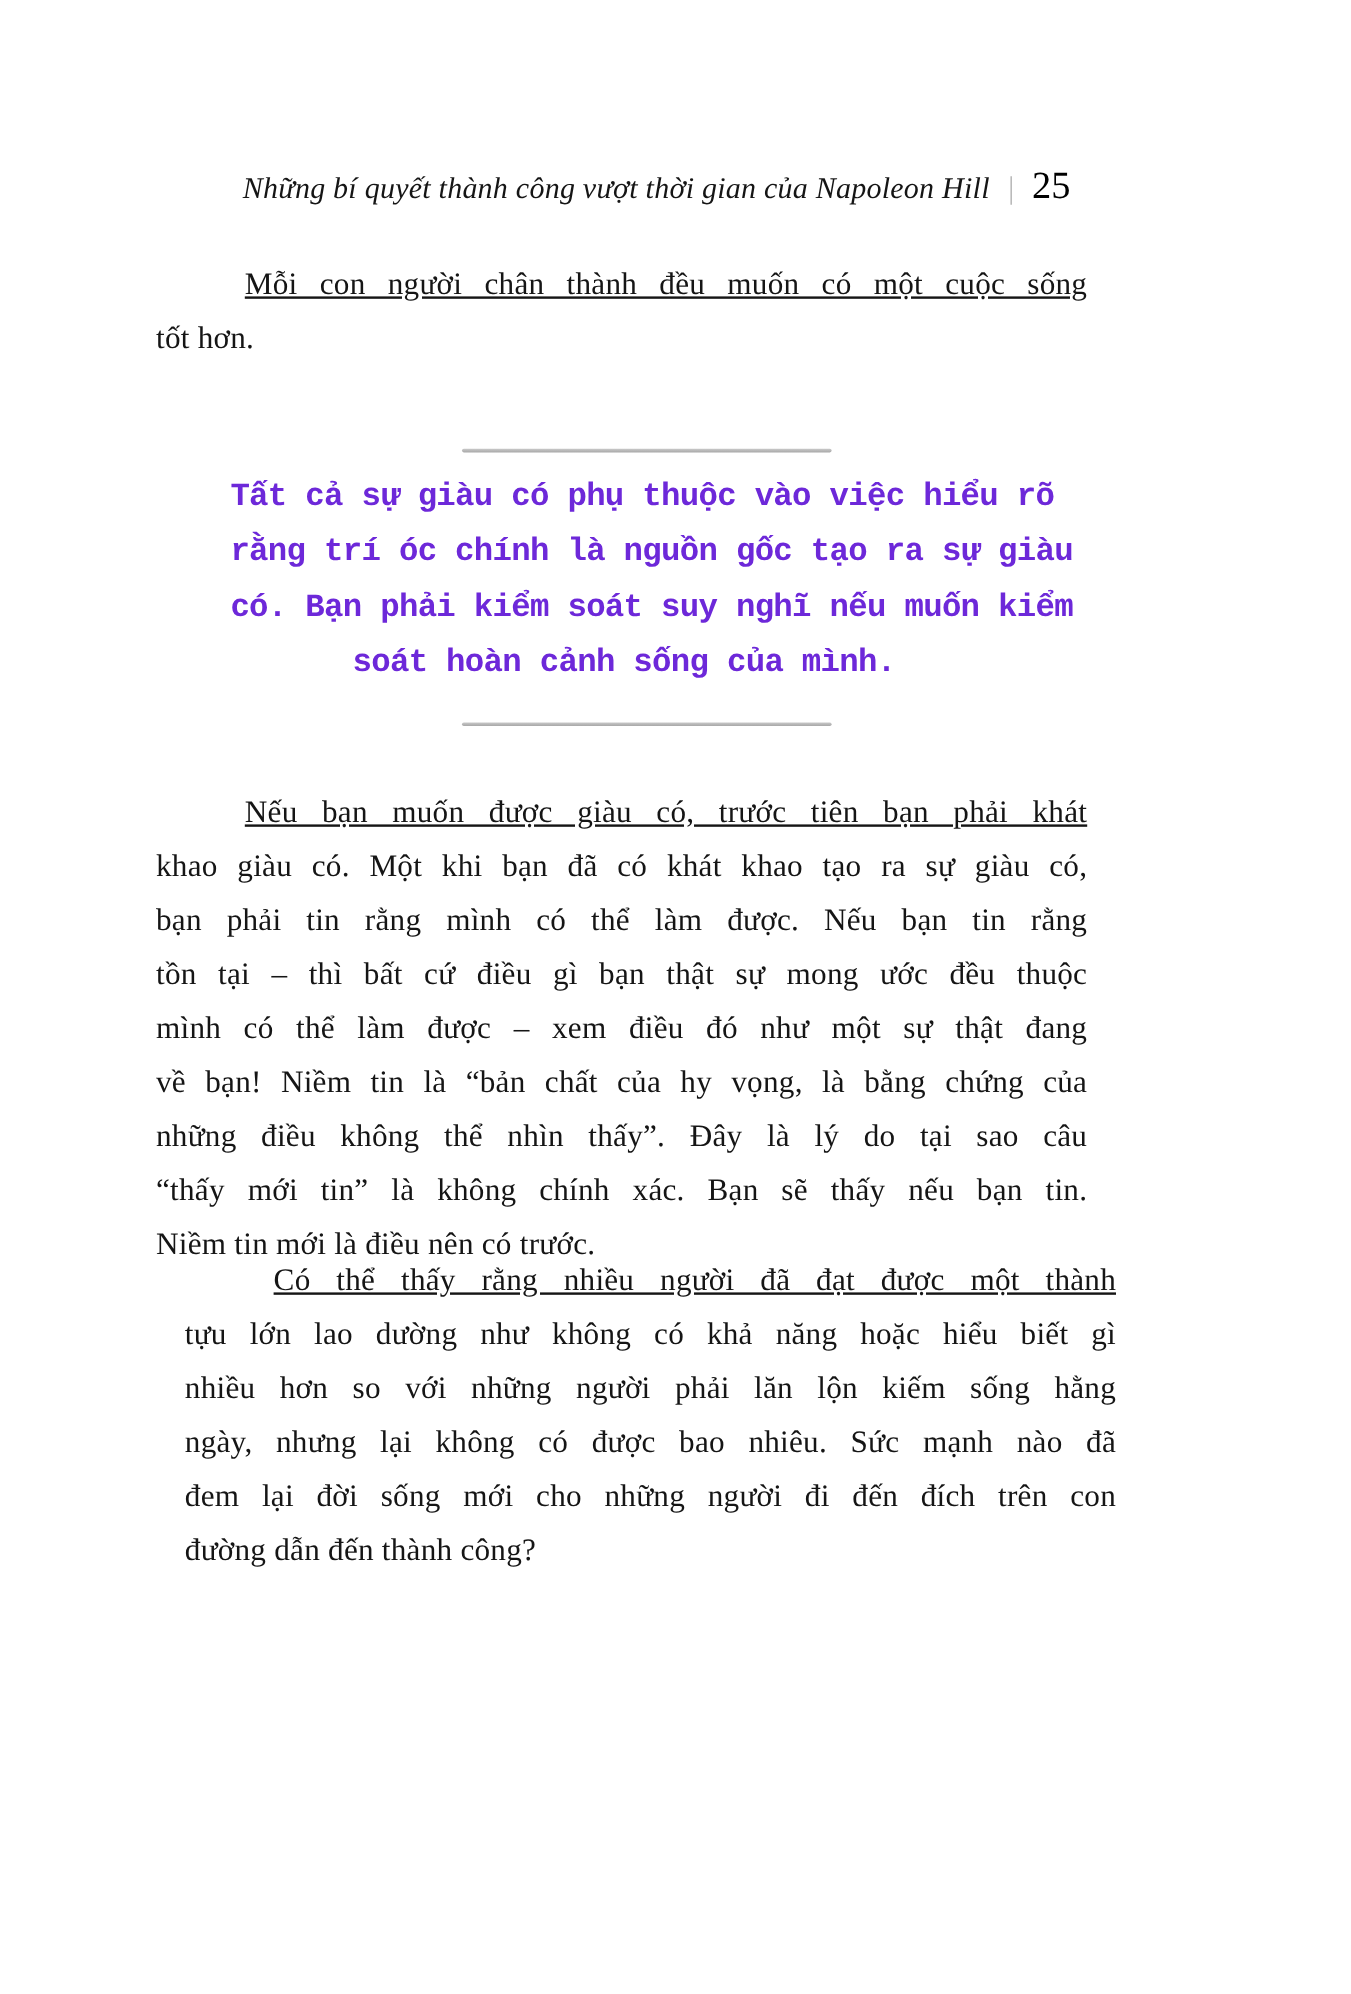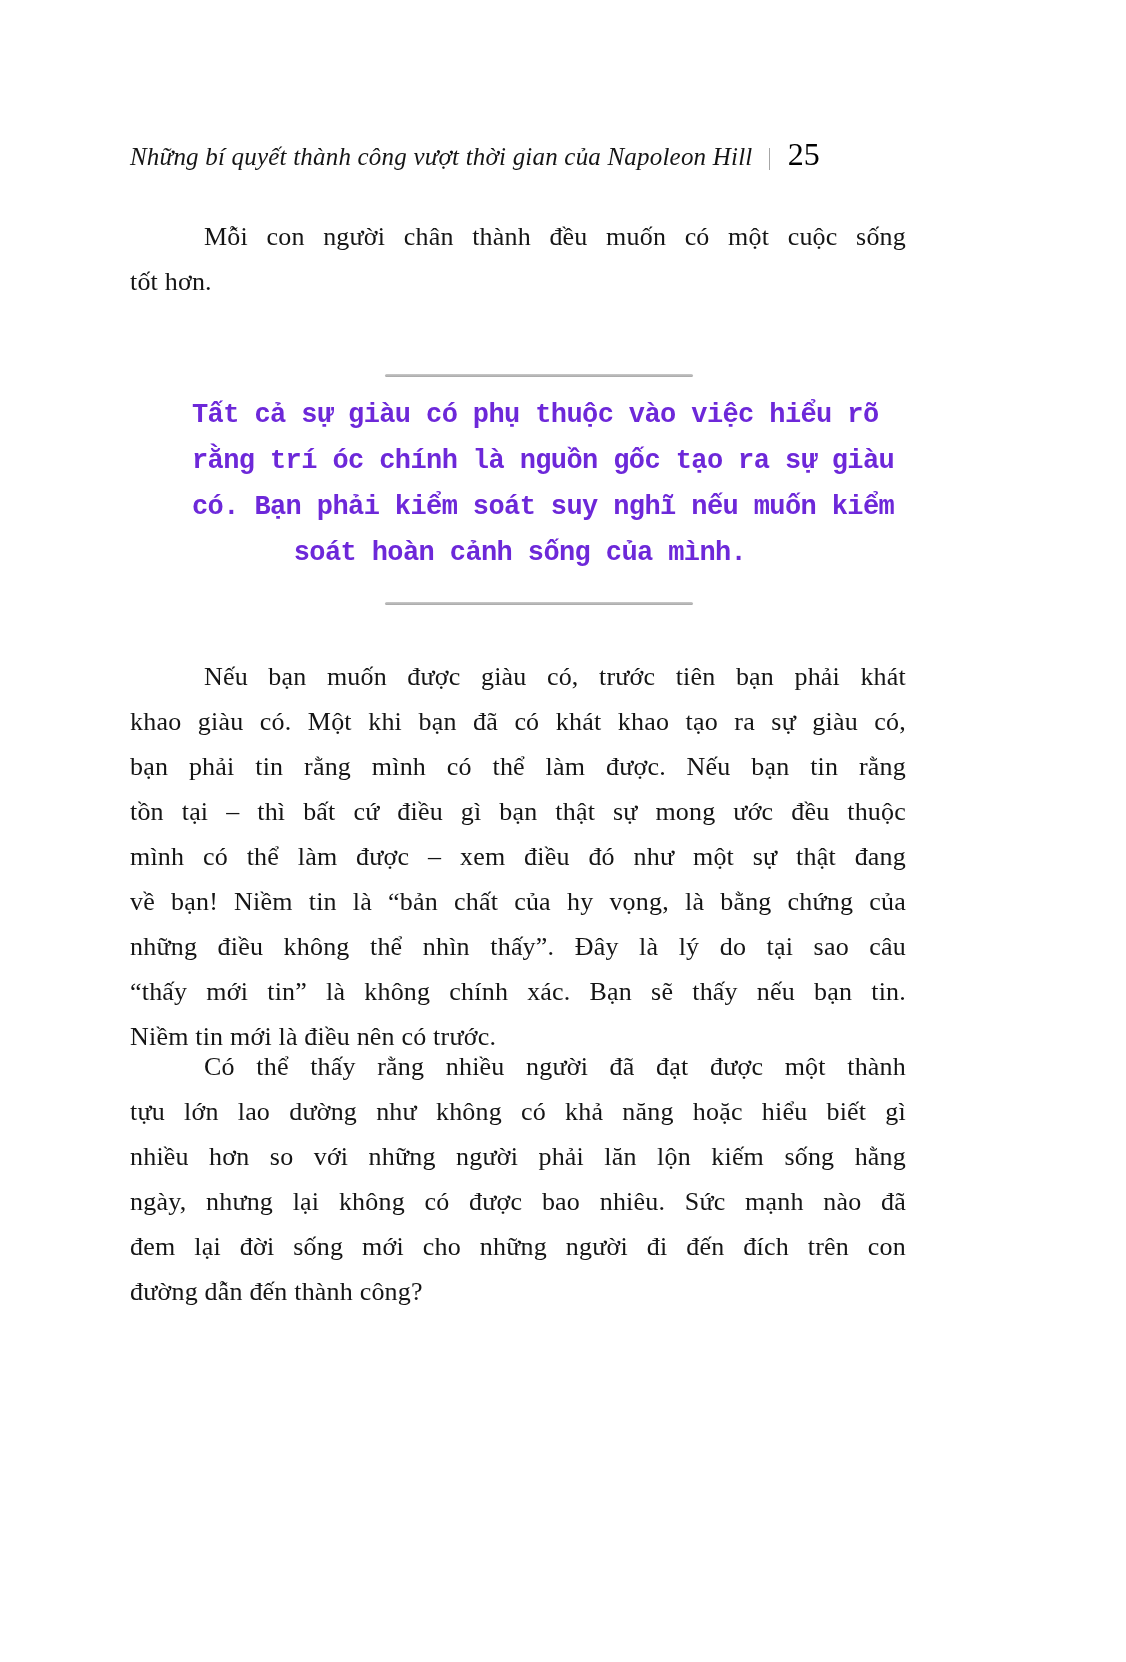--- a/index.html
+++ b/index.html
@@ -18,20 +18,21 @@
     background: #ffffff;
   }
 
   
   .running-head {
     position: absolute;
     top: 136px;
     left: 130px;
     width: 762px;
     display: flex;
+    justify-content: flex-end;
     align-items: baseline;
     gap: 15px;
     white-space: nowrap;
   }
   .rh-title {
     font-style: italic;
     font-size: 25px;
     letter-spacing: 0.2px;
   }
   .rh-sep {
@@ -54,25 +55,25 @@
   }
   .para .bl {
     height: 45px;
     white-space: nowrap;
     letter-spacing: 0.2px;
   }
   .para .bl.j {
     text-align: justify;
     text-align-last: justify;
   }
-  .para .bl.indent { padding-left: 74px; }
+  .para .bl.indent { padding-left: 74px; text-decoration: underline; }
 
   .para1 { top: 214px; }
   .para2 { top: 631px; margin-top: 23px; }
-  .para3 { top: 1044px; }
+  .para3 { top: 1044px; margin-left: 24px; }
 
   
   .divider {
     position: absolute;
     left: 385px;
     width: 308px;
     height: 3px;
     background: linear-gradient(#c9c9c9, #a8a8a8);
     border-radius: 2px;
   }

